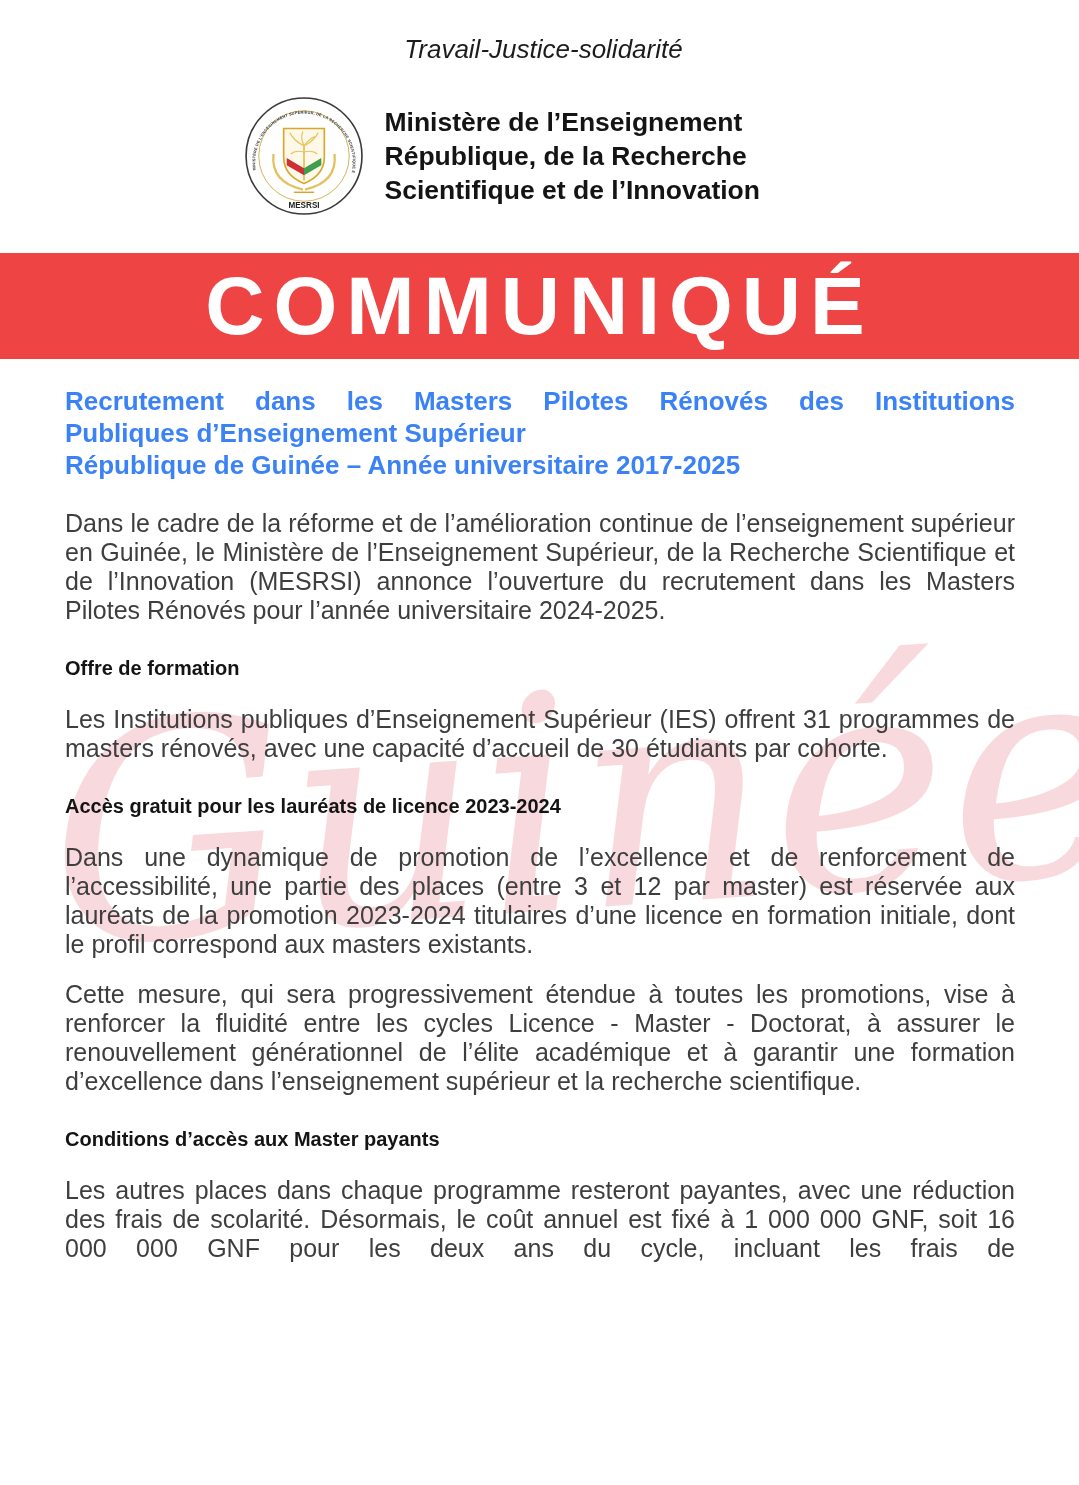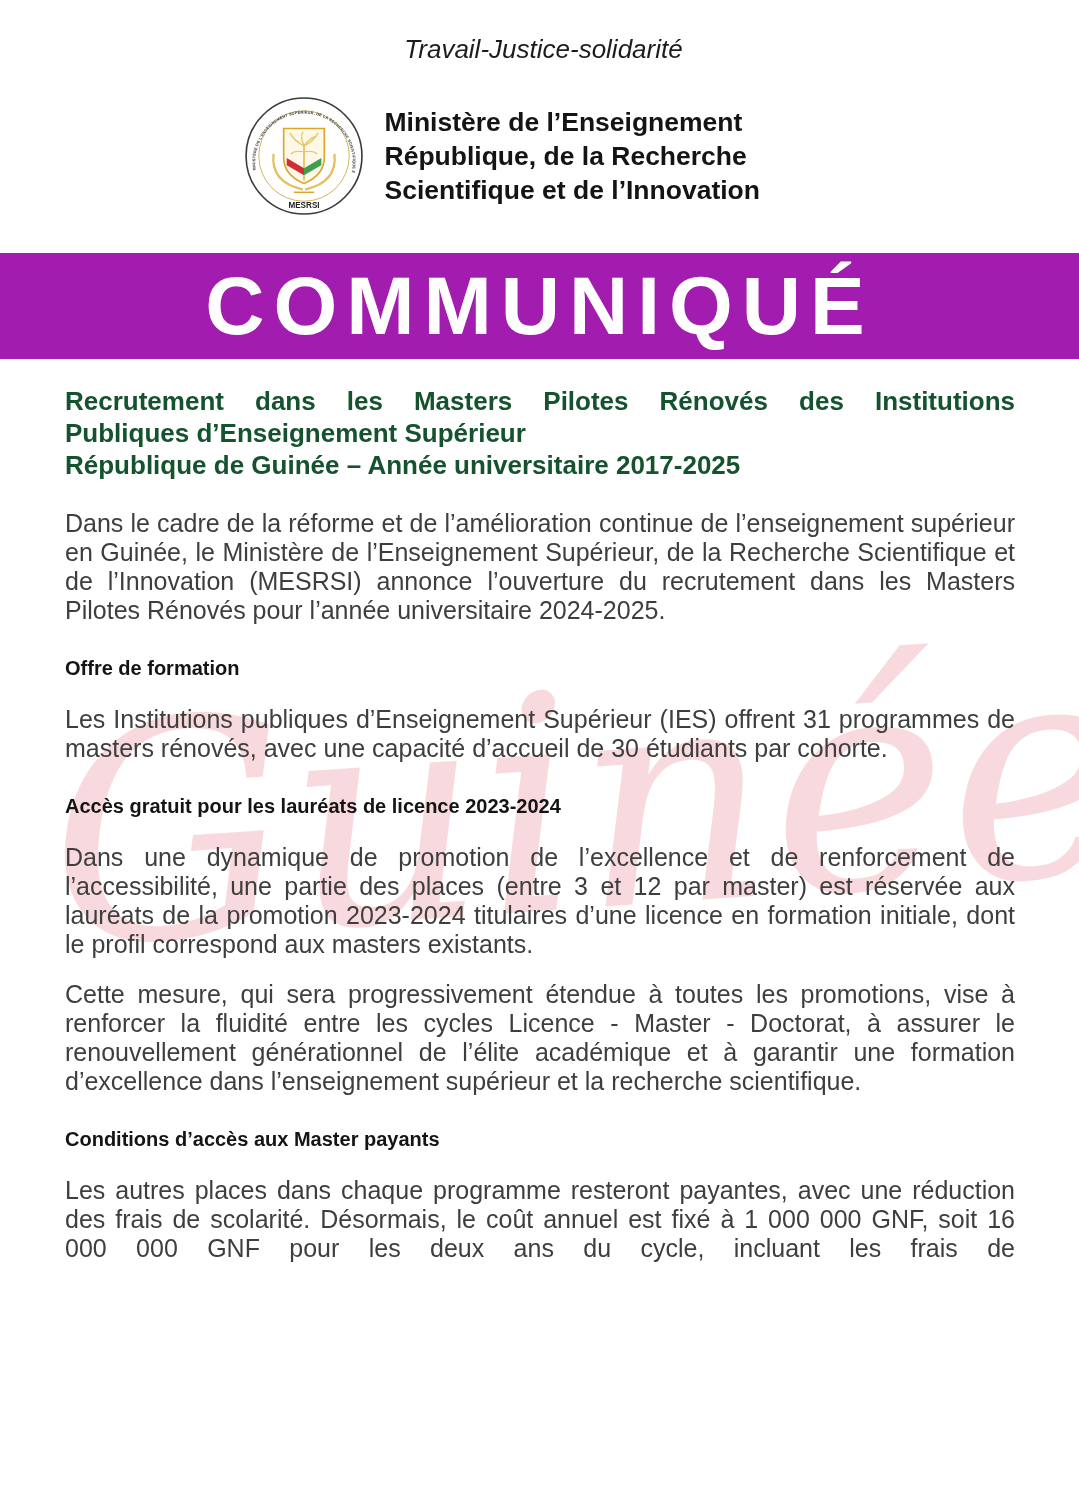--- a/index.html
+++ b/index.html
@@ -12,25 +12,25 @@
   .content { position:relative; z-index:1; }
 
   .header { text-align:center; padding-top:22px; }
   .republic { font-size:34px; font-weight:700; letter-spacing:0.5px; color:#101010; }
   .motto { font-size:26px; font-style:italic; font-weight:400; color:#1c1c1c; margin-top:12px;padding-left:8px; }
 
   .ministry-row { display:flex; align-items:center; justify-content:center; gap:20px; margin-top:30px; }
   .seal { width:122px; height:122px; flex:0 0 auto; }
   .ministry-name { width:452px; text-align:left; font-size:26.5px; font-weight:700; line-height:34px; color:#141414; }
 
-  .banner { margin-top:36px; height:106px; background:#a21caf; display:flex; align-items:center; justify-content:center; }
+  .banner { margin-top:36px; height:106px; background:#ef4444; display:flex; align-items:center; justify-content:center; }
   .banner-label { color:#ffffff; font-size:82px; font-weight:700; letter-spacing:9px; line-height:1; }
 
   .article { padding:0 64px 0 65px; }
-  .doc-title { margin-top:26px; color:#14532d; font-weight:700; font-size:26px; line-height:32px; }
+  .doc-title { margin-top:26px; color:#3b82f6; font-weight:700; font-size:26px; line-height:32px; }
   .doc-title .line { display:block; }
   .doc-title .justify-line { text-align:justify; text-align-last:justify; }
 
   .body-p { margin:21px 0 0 0; font-size:25px; line-height:29px; color:#3e3e3e;
             text-align:justify; font-weight:400; }
   .intro { margin-top:28px; }
   .section-heading { margin:28px 0 0 0; font-size:20px; line-height:31px; font-weight:700; color:#141414; }
   .cut { text-align-last:justify; }
 </style>
 </head>

